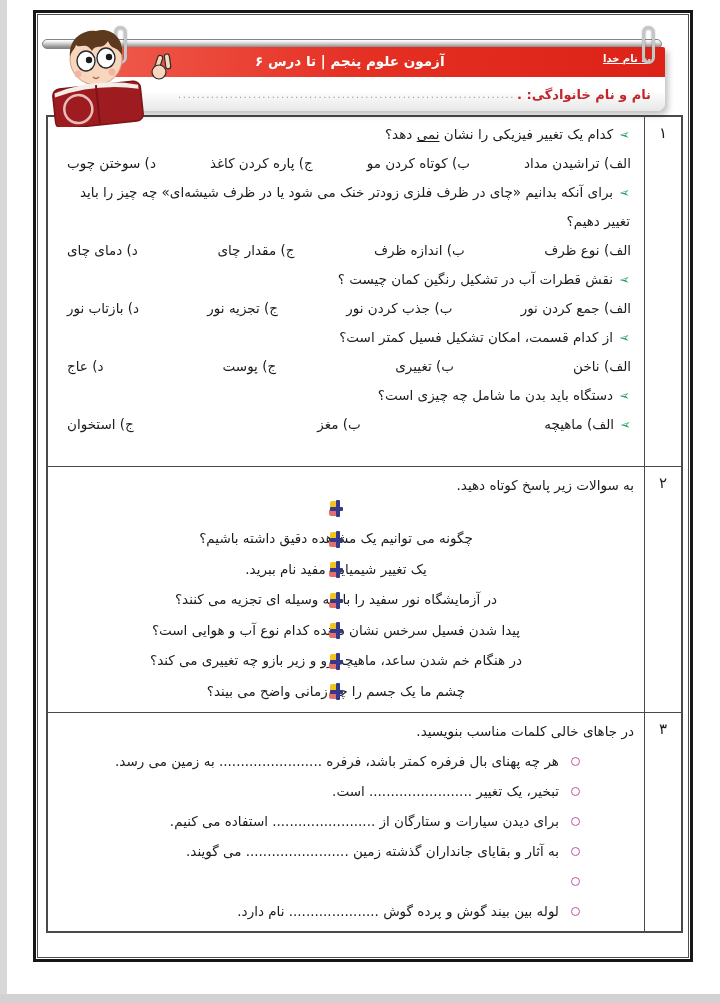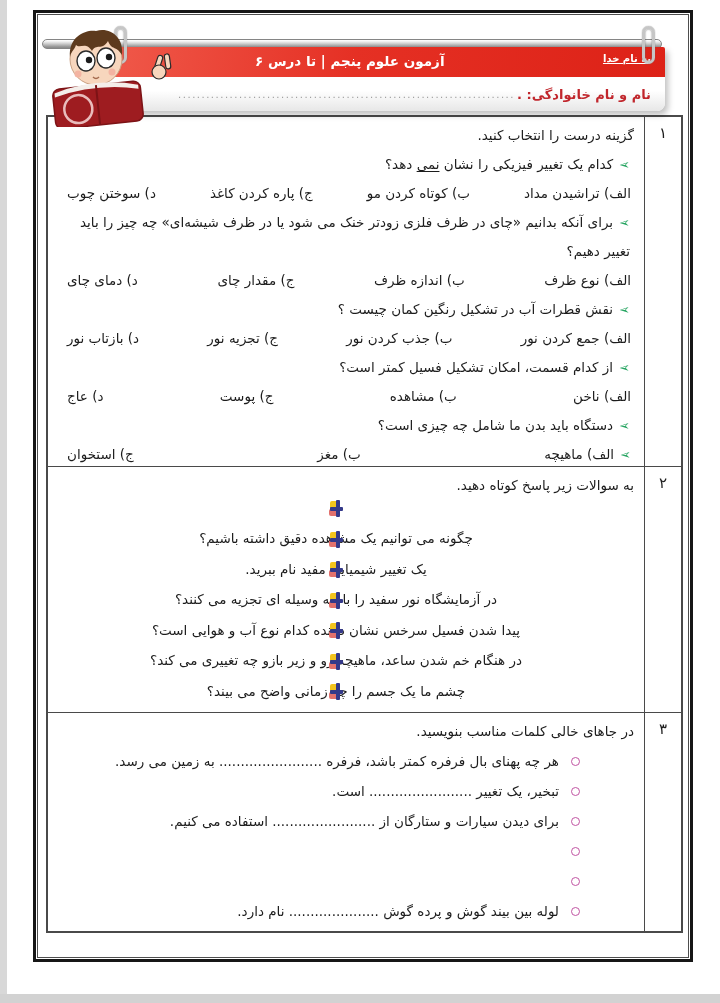--- a/index.html
+++ b/index.html
@@ -126,21 +126,20 @@
       <circle cx="40" cy="80" r="14" fill="none" stroke="#e9bcbc" stroke-width="2.5"></circle>
       <line x1="60" y1="58" x2="60" y2="98" stroke="#7c1316" stroke-width="2"></line>
     </g>
   </svg>
 
   <div class="qtable">
 
     <div class="qrow r1">
       <div class="num-cell">۱</div>
       <div class="content-cell">
-        <div class="line sec-head">گزینه درست را انتخاب کنید.</div>
 
         <div class="line q-line">
           <span class="arrow">➢</span><span>کدام یک تغییر فیزیکی را نشان </span><span class="u">نمی</span><span> دهد؟</span>
         </div>
         <div class="opts">
           <span>الف) تراشیدن مداد</span>
           <span>ب) کوتاه کردن مو</span>
           <span>ج) پاره کردن کاغذ</span>
           <span>د) سوختن چوب</span>
         </div>
@@ -163,21 +162,21 @@
           <span>ب) جذب کردن نور</span>
           <span>ج) تجزیه نور</span>
           <span>د) بازتاب نور</span>
         </div>
 
         <div class="line q-line">
           <span class="arrow">➢</span><span>از کدام قسمت، امکان تشکیل فسیل کمتر است؟</span>
         </div>
         <div class="opts">
           <span>الف) ناخن</span>
-          <span>ب) مشاهده</span>
+          <span>ب) تغییری</span>
           <span>ج) پوست</span>
           <span>د) عاج</span>
         </div>
 
         <div class="line q-line">
           <span class="arrow">➢</span><span>دستگاه باید بدن ما شامل چه چیزی است؟</span>
         </div>
         <div class="opts">
           <span><span class="arrow">➢</span><span>الف) ماهیچه</span></span>
           <span>ب) مغز</span>
@@ -269,20 +268,21 @@
         <div class="fb-line">
           <span class="circ"></span>
           <span>تبخیر، یک تغییر ........................ است.</span>
         </div>
         <div class="fb-line">
           <span class="circ"></span>
           <span>برای دیدن سیارات و ستارگان از ........................ استفاده می کنیم.</span>
         </div>
         <div class="fb-line">
           <span class="circ"></span>
+          <span>به آثار و بقایای جانداران گذشته زمین ........................ می گویند.</span>
         </div>
         <div class="fb-line">
           <span class="circ"></span>
         </div>
         <div class="fb-line">
           <span class="circ"></span>
           <span>لوله بین بیند گوش و پرده گوش ..................... نام دارد.</span>
         </div>
       </div>
     </div>

